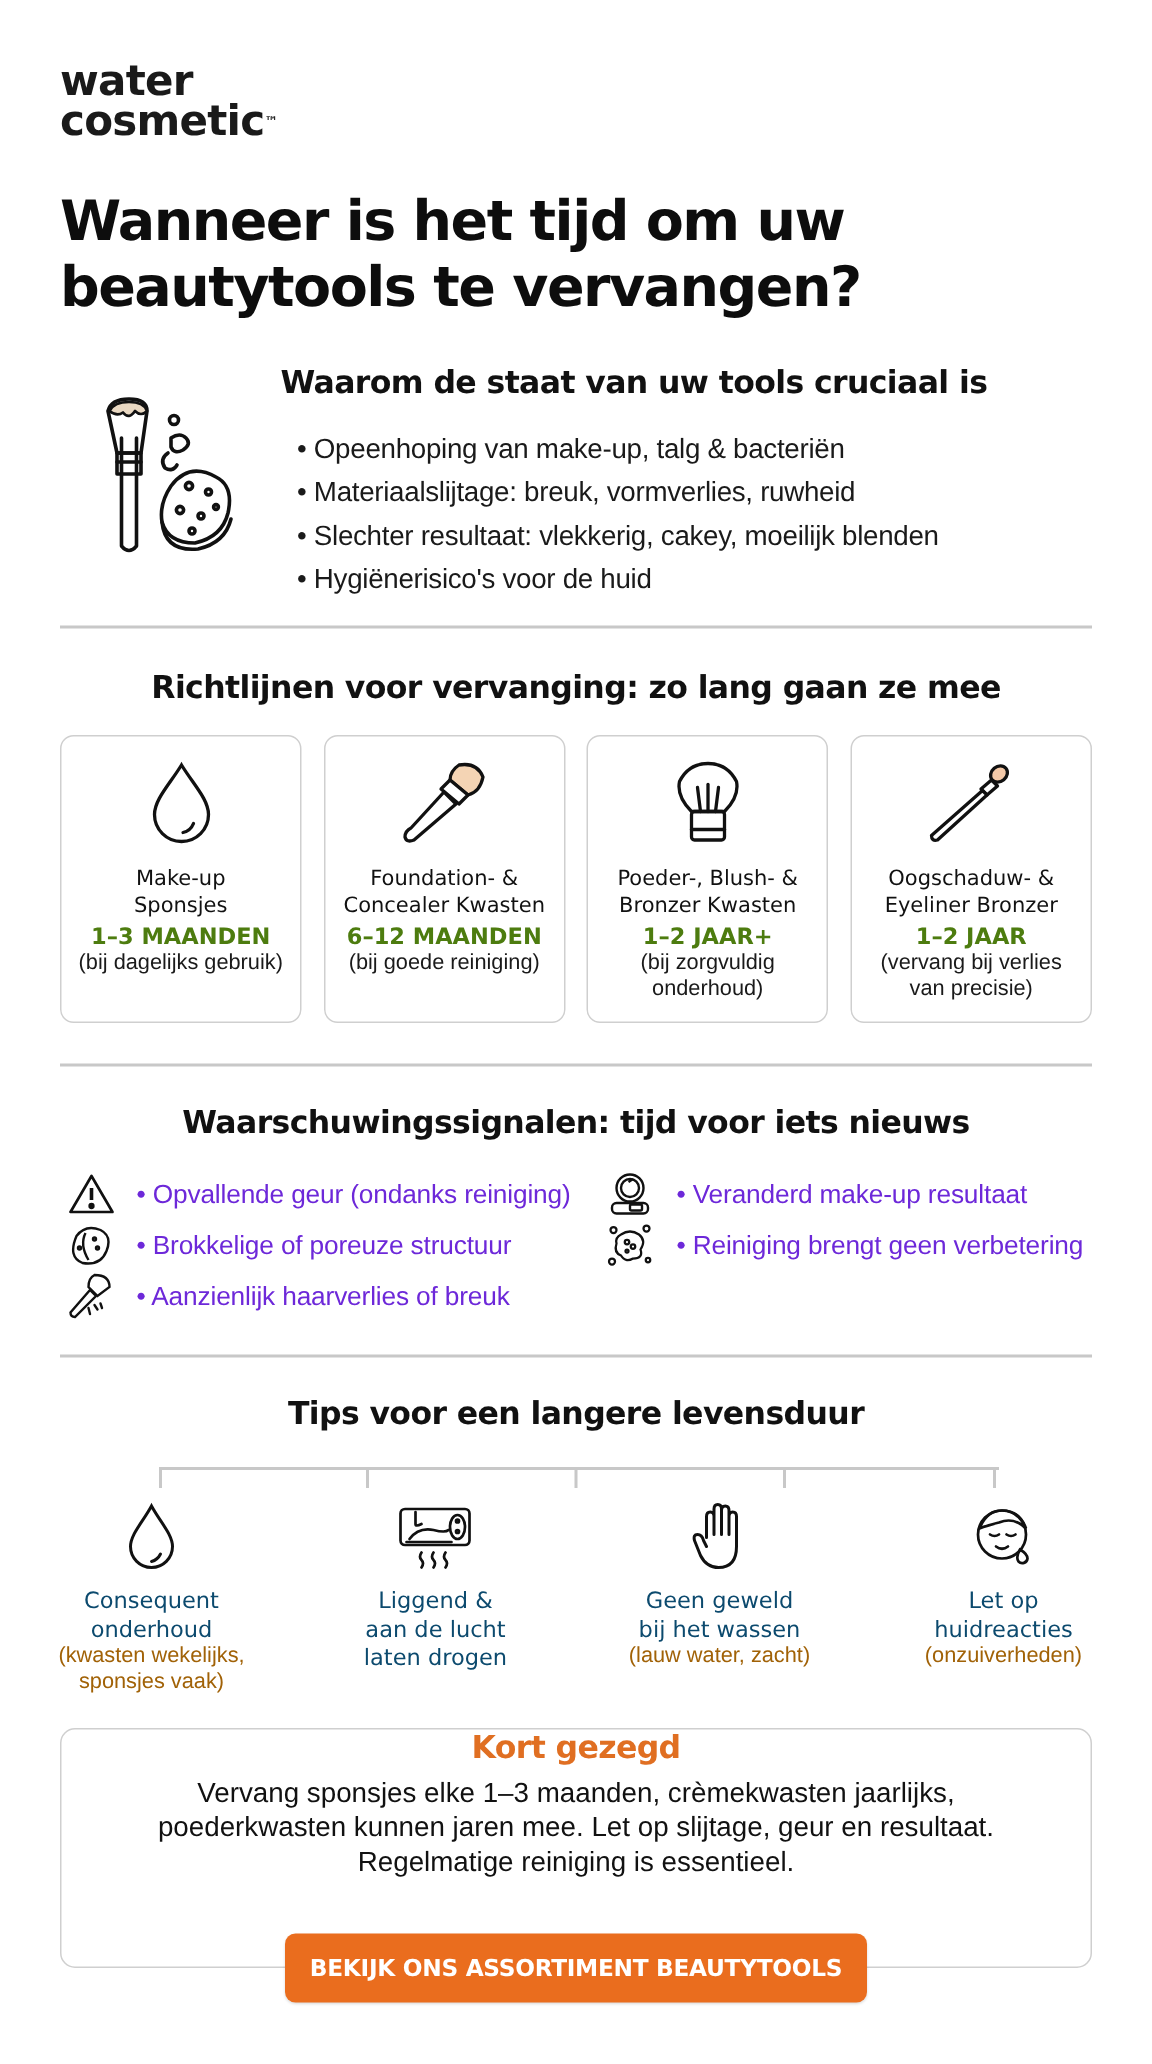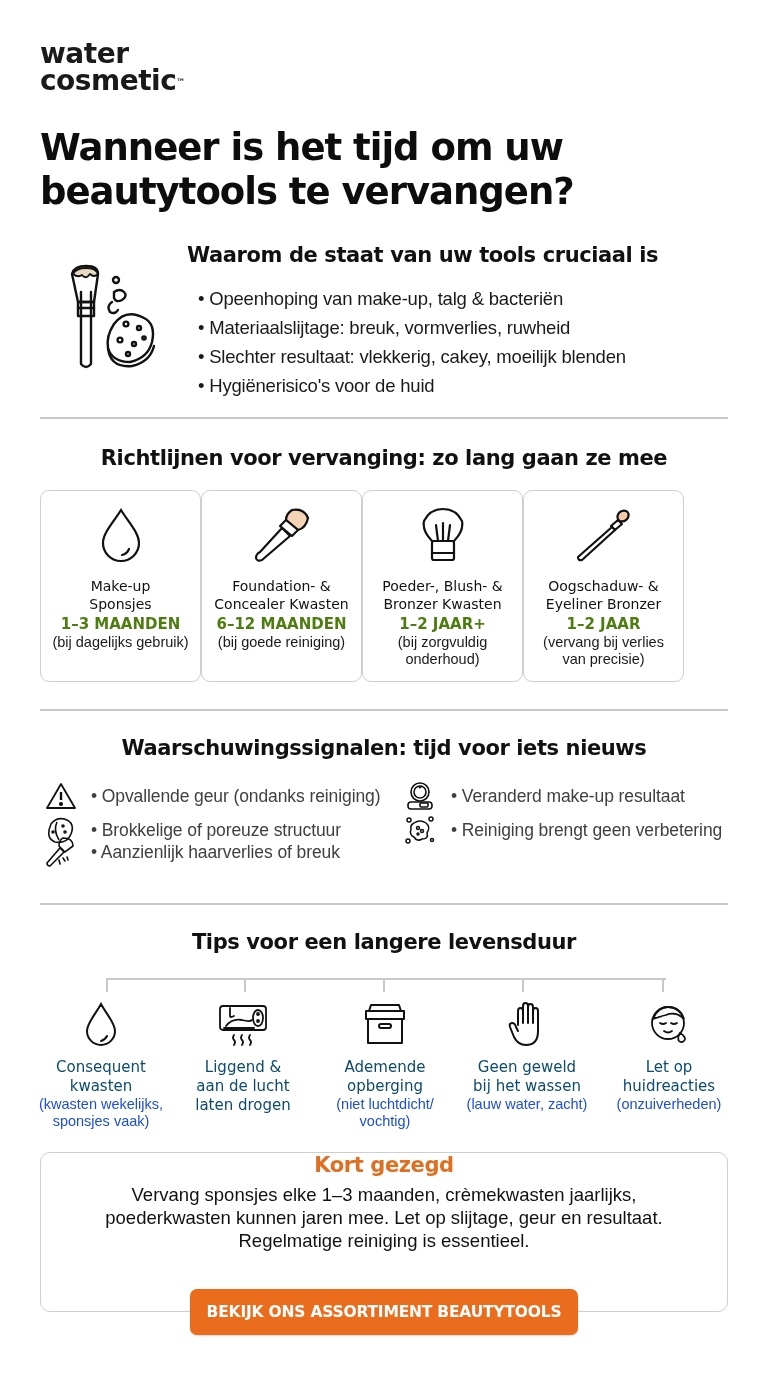--- a/index.html
+++ b/index.html
@@ -14,40 +14,40 @@
   .why { position: absolute; left: 40px; top: 240px; width: 690px; height: 160px; }
   .why-icon { position: absolute; left: 24px; top: 22px; width: 110px; height: 112px; }
   .why-title { position: absolute; left: 147px; top: 3px; font-size: 21px; font-weight: bold; letter-spacing: -0.4px; }
   .why-list { position: absolute; left: 158px; top: 44px; list-style: none; }
   .why-list li { font-family: "Liberation Sans", sans-serif; font-size: 18.5px; line-height: 29px; color: #1a1a1a; letter-spacing: -0.2px; }
 
   .divider { position: absolute; left: 40px; width: 688px; height: 2px; background: #c8c8c8; }
 
   .section-title { position: absolute; left: 0; width: 768px; text-align: center; font-size: 21px; font-weight: bold; letter-spacing: -0.4px; color: #111; }
 
-  .cards { position: absolute; left: 40px; top: 490px; width: 688px; height: 192px; display: flex; }
+  .cards { position: absolute; left: 40px; top: 490px; width: 688px; height: 192px; display: flex; justify-content: space-between; }
   .card { width: 161px; height: 192px; border: 1.5px solid #cfcfcf; border-radius: 9px; text-align: center; padding-top: 14px; }
   .card .cicon { height: 60px; display: flex; justify-content: center; align-items: center; }
   .card .cname { margin-top: 12px; font-size: 14px; line-height: 18px; font-weight: 500; color: #111; }
   .card .cdur { font-size: 15px; font-weight: bold; color: #4d7c0f; margin-top: 1px; line-height: 20px; }
   .card .cnote { font-family: "Liberation Sans", sans-serif; font-size: 14.5px; line-height: 17px; color: #1a1a1a; }
 
   .signals { position: absolute; left: 45px; top: 780px; width: 690px; height: 110px; }
-  .sig { position: absolute; display: flex; align-items: center; font-family: "Liberation Sans", sans-serif; font-size: 17.5px; color: #404040; letter-spacing: -0.1px; }
+  .sig { position: absolute; display: flex; align-items: center; font-family: "Liberation Sans", sans-serif; font-size: 17.5px; color: #6d28d9; letter-spacing: -0.1px; }
   .sig .sicon { width: 36px; height: 32px; display: flex; align-items: center; justify-content: flex-start; }
   .sig .stext { margin-left: 10px; }
 
   .tree { position: absolute; left: 106px; top: 978px; width: 560px; height: 16px; border-top: 2px solid #c8c8c8; }
   .tree .tick { position: absolute; top: -2px; width: 2px; height: 14px; background: #c8c8c8; }
 
   .tips { position: absolute; left: 30px; top: 996px; width: 710px; display: flex; justify-content: space-between; }
   .tip { width: 142px; text-align: center; }
   .tip .ticon { height: 56px; display: flex; align-items: center; justify-content: center; }
   .tip .tname { margin-top: 6px; font-size: 15px; line-height: 19px; font-weight: 500; color: #0c4a6e; }
-  .tip .tnote { font-family: "Liberation Sans", sans-serif; font-size: 14.5px; line-height: 17px; color: #1d4ed8; }
+  .tip .tnote { font-family: "Liberation Sans", sans-serif; font-size: 14.5px; line-height: 17px; color: #a16207; }
 
   .summary { position: absolute; left: 40px; top: 1152px; width: 688px; height: 160px; border: 1.5px solid #cfcfcf; border-radius: 10px; text-align: center; }
   .summary .stitle { font-size: 21px; font-weight: bold; color: #e06f22; letter-spacing: -0.4px; }
   .summary .sbody { margin: 6px auto 0; width: 640px; font-family: "Liberation Sans", sans-serif; font-size: 18.5px; line-height: 23px; color: #111; }
 
   .cta { position: absolute; left: 190px; top: 1289px; width: 388px; height: 46px; background: #ea6d1e; border-radius: 7px; color: #fff; font-size: 15.5px; font-weight: bold; display: flex; align-items: center; justify-content: center; letter-spacing: -0.2px; box-shadow: 0 1px 2px rgba(0,0,0,0.15); cursor: pointer; }
 
   svg { display: block; }
 </style>
 </head>
@@ -197,21 +197,21 @@
       <svg width="30" height="28" viewBox="0 0 30 28" fill="none" stroke="#111" stroke-width="1.6">
           <path d="M6 8 Q12 0 22 4 Q30 8 26 18 Q22 28 10 26 Q0 22 6 8 Z"></path>
           <path d="M12 6 Q8 14 14 24"></path>
           <circle cx="18" cy="10" r="1"></circle>
           <circle cx="20" cy="16" r="1"></circle>
           <circle cx="8" cy="16" r="1"></circle>
         </svg>
     </span>
     <span class="stext">• Brokkelige of poreuze structuur</span>
   </div>
-  <div class="sig" style="left:0; top:56px;">
+  <div class="sig" style="left:0; top:68px;">
     <span class="sicon">
       <svg width="30" height="32" viewBox="0 0 30 32" fill="none" stroke="#111" stroke-width="1.6" stroke-linecap="round">
           <path d="M18 2 Q28 2 28 10 L20 16 L14 10 Q14 4 18 2 Z"></path>
           <path d="M15 12 L19 16 L5 30 Q2 30 2 27 Z"></path>
           <path d="M14 24 l1 4 M18 22 l2 3 M22 21 l1 3"></path>
         </svg>
     </span>
     <span class="stext">• Aanzienlijk haarverlies of breuk</span>
   </div>
   <div class="sig" style="left:360px; top:0;">
@@ -258,21 +258,21 @@
 <div class="tips">
   <div class="tip">
     <div class="ticon">
       <svg width="34" height="46" viewBox="0 0 34 46" fill="none" stroke="#111" stroke-width="2" stroke-linecap="round">
           <path d="M17 3 C11 14 3 22 3 30 A14 14 0 0 0 31 30 C31 22 23 14 17 3 Z"></path>
           <path d="M23 35 Q21 39 17 40"></path>
         </svg>
     </div>
     <div class="tname">
         <div>Consequent</div>
-        <div>kwasten</div>
+        <div>onderhoud</div>
       </div>
     <div class="tnote">
         <div>(kwasten wekelijks,</div>
         <div>sponsjes vaak)</div>
       </div>
   </div>
 
   <div class="tip">
     <div class="ticon">
       <svg width="50" height="44" viewBox="0 0 50 44" fill="none" stroke="#111" stroke-width="1.8" stroke-linecap="round">
@@ -286,38 +286,20 @@
           <path d="M16 33 q-2 3 0 5 q2 2 0 5 M24 33 q-2 3 0 5 q2 2 0 5 M32 33 q-2 3 0 5 q2 2 0 5"></path>
         </svg>
     </div>
     <div class="tname">
         <div>Liggend &amp;</div>
         <div>aan de lucht</div>
         <div>laten drogen</div>
       </div>
   </div>
 
-  <div class="tip">
-    <div class="ticon">
-      <svg width="44" height="42" viewBox="0 0 44 42" fill="none" stroke="#111" stroke-width="2" stroke-linejoin="round">
-          <path d="M8 2 L36 2 L38 8 L6 8 Z"></path>
-          <rect x="3" y="8" width="38" height="8"></rect>
-          <rect x="5" y="16" width="34" height="24"></rect>
-          <rect x="16" y="21" width="12" height="4" rx="2"></rect>
-        </svg>
-    </div>
-    <div class="tname">
-        <div>Ademende</div>
-        <div>opberging</div>
-      </div>
-    <div class="tnote">
-        <div>(niet luchtdicht/</div>
-        <div>vochtig)</div>
-      </div>
-  </div>
 
   <div class="tip">
     <div class="ticon">
       <svg width="38" height="46" viewBox="0 0 38 46" fill="none" stroke="#111" stroke-width="2" stroke-linecap="round" stroke-linejoin="round">
           <path d="M10 24 L10 10 Q10 7 12.5 7 Q15 7 15 10 L15 22 M15 10 L15 5 Q15 2 17.5 2 Q20 2 20 5 L20 22 M20 6 Q20 3 22.5 3 Q25 3 25 6 L25 22 M25 10 Q25 7 27.5 7 Q30 7 30 10 L30 30 Q30 44 18 44 Q10 44 6 36 L2 26 Q1 22 4 22 Q7 22 8 26 L10 30"></path>
         </svg>
     </div>
     <div class="tname">
         <div>Geen geweld</div>
         <div>bij het wassen</div>

